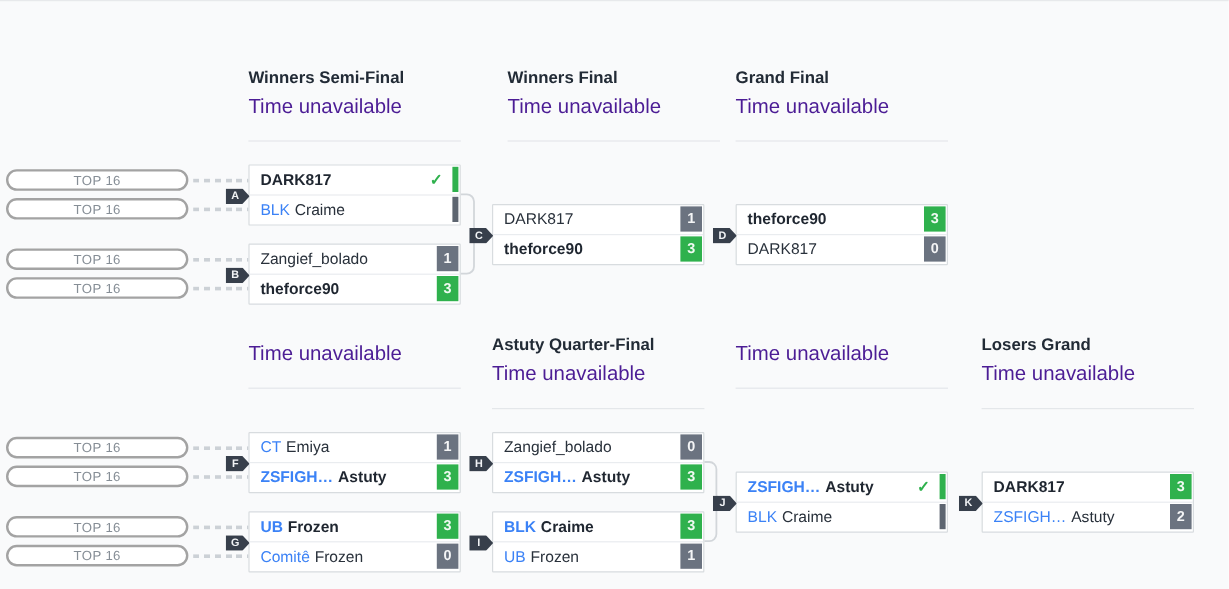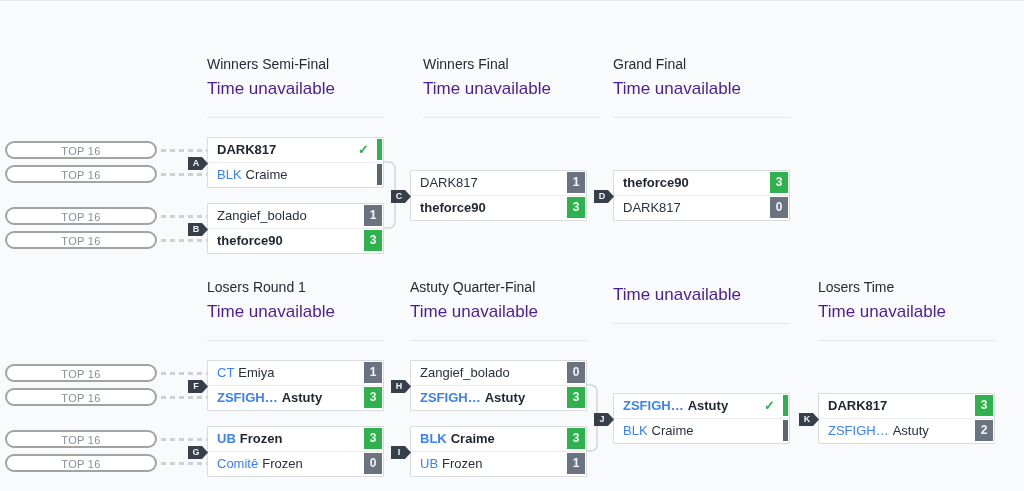--- a/index.html
+++ b/index.html
@@ -2,21 +2,21 @@
 <html><head>
 <meta charset="utf-8">
 <style>
   html,body{margin:0;padding:0;}
   body{font-family:"Liberation Sans",sans-serif;}
   .page{position:relative;width:1024px;height:491px;background:#f9fafb;overflow:hidden;border-top:1px solid #e7e9eb;}
   .connectors{position:absolute;left:0;top:0;width:1024px;height:491px;pointer-events:none;}
 
   
   .round-header{position:absolute;width:177px;}
-  .round-title{font-size:14px;font-weight:400;color:#222b36;line-height:17px;}
+  .round-title{font-size:14px;font-weight:700;color:#222b36;line-height:17px;}
   .round-time{font-size:17px;color:#4c1d95;line-height:15px;margin-top:8px;}
   .round-divider{height:1px;background:#e4e7ea;margin-top:21px;}
 
   
   .pill{position:absolute;left:5px;width:152px;height:18px;box-sizing:border-box;border:2px solid #a3a3a3;border-radius:9px;background:#fff;
         font-size:11px;color:#868e96;text-align:center;line-height:16px;letter-spacing:.3px;}
   .dash{position:absolute;left:161px;width:46px;height:3px;
         background:repeating-linear-gradient(90deg,#ccd1d6 0 5px,transparent 5px 9px);}
 
   
@@ -64,35 +64,34 @@
     <div class="round-title">Winners Final</div>
     <div class="round-time">Time unavailable</div>
     <div class="round-divider"></div>
   </div>
   <div class="round-header" style="left:613px;top:55px">
     <div class="round-title">Grand Final</div>
     <div class="round-time">Time unavailable</div>
     <div class="round-divider"></div>
   </div>
   <div class="round-header" style="left:207px;top:278px">
-    <div class="round-title">Losers Round 1</div>
     <div class="round-time">Time unavailable</div>
     <div class="round-divider"></div>
   </div>
   <div class="round-header" style="left:410px;top:278px">
     <div class="round-title">Astuty Quarter-Final</div>
     <div class="round-time">Time unavailable</div>
     <div class="round-divider"></div>
   </div>
   <div class="round-header" style="left:613px;top:278px">
     <div class="round-time">Time unavailable</div>
     <div class="round-divider"></div>
   </div>
   <div class="round-header" style="left:818px;top:278px">
-    <div class="round-title">Losers Time</div>
+    <div class="round-title">Losers Grand</div>
     <div class="round-time">Time unavailable</div>
     <div class="round-divider"></div>
   </div>
 
   <div class="pill" style="top:140px">TOP 16</div>
   <div class="dash" style="top:148px"></div>
   <div class="pill" style="top:164px">TOP 16</div>
   <div class="dash" style="top:172px"></div>
   <div class="pill" style="top:206px">TOP 16</div>
   <div class="dash" style="top:214px"></div>

